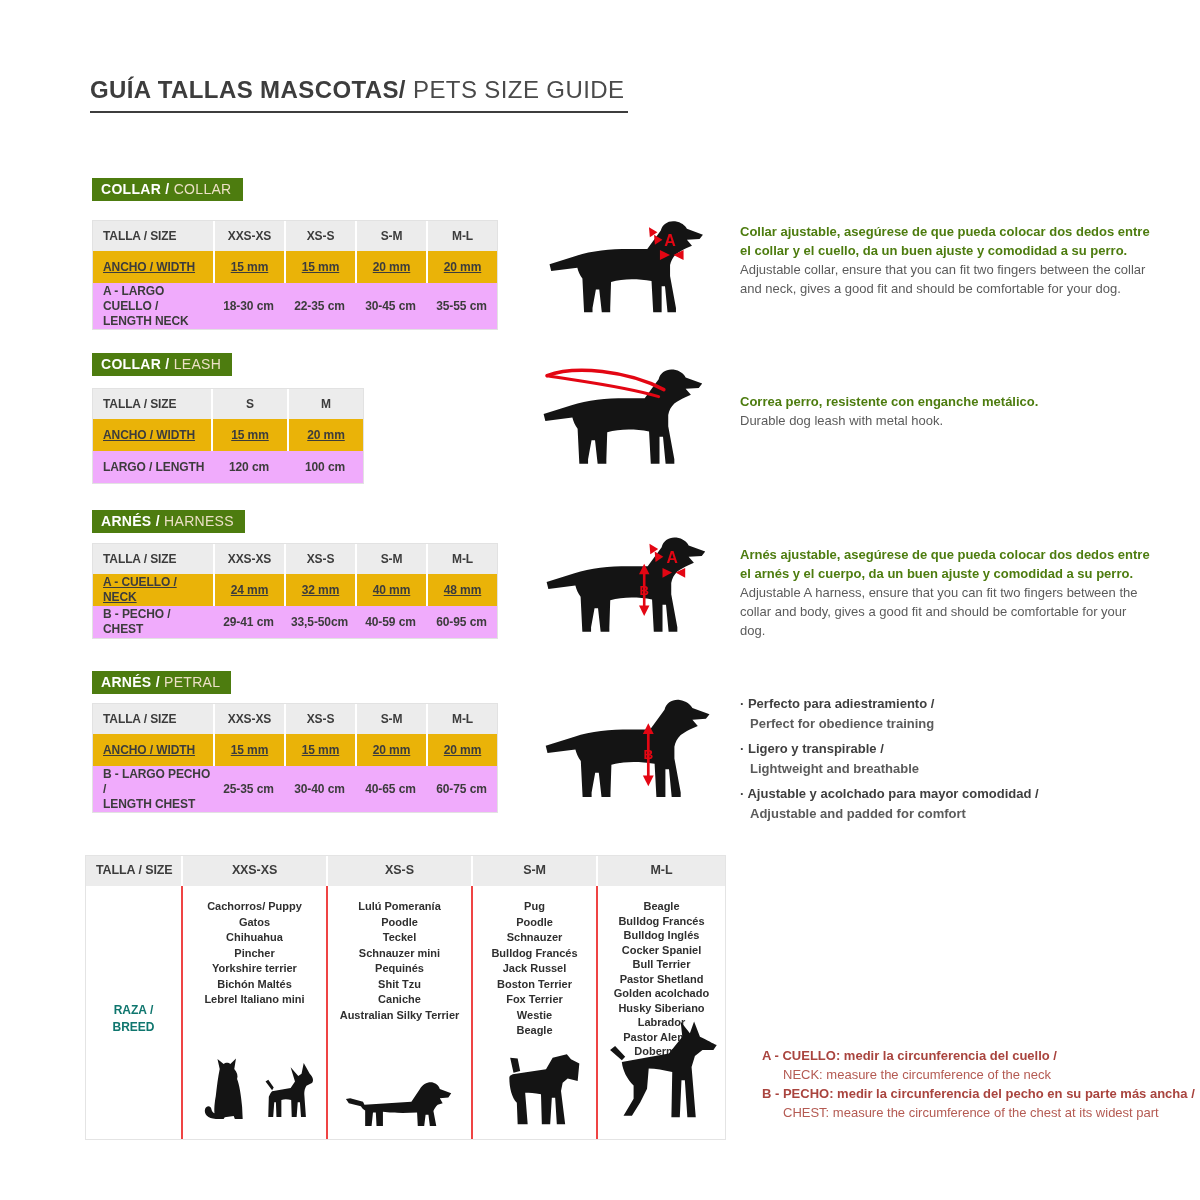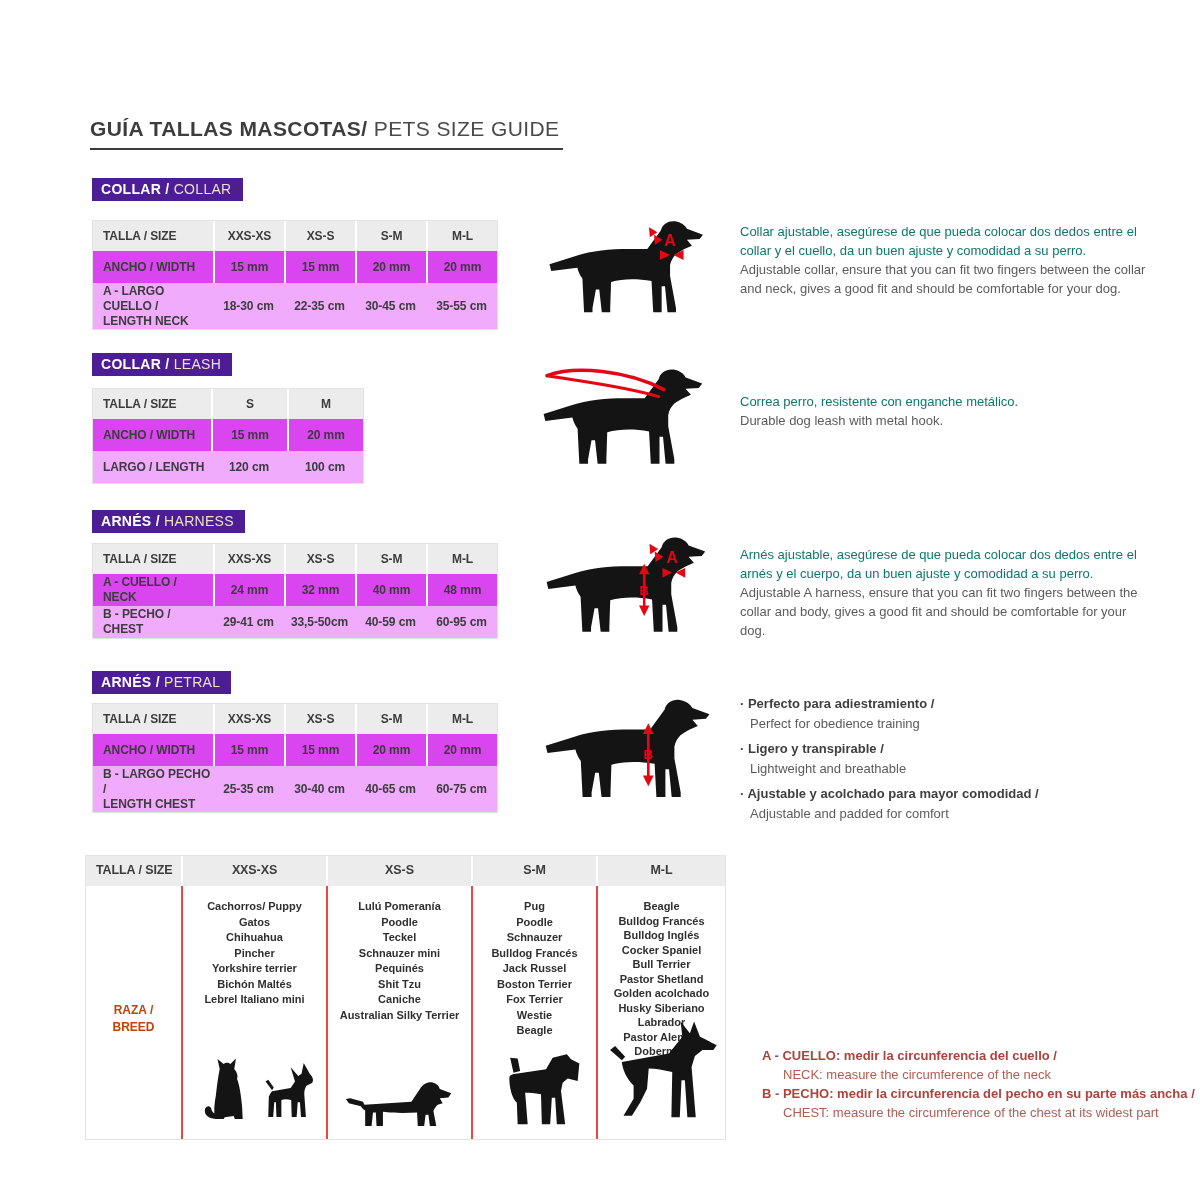--- a/index.html
+++ b/index.html
@@ -1,74 +1,74 @@
 <!DOCTYPE html>
 <html><head>
 <meta charset="utf-8">
 <style>
   * { margin:0; padding:0; box-sizing:border-box; }
   body { background:#fff; font-family:"Liberation Sans", sans-serif; }
   .page { position:relative; width:1200px; height:1200px; background:#ffffff; overflow:hidden; }
 
   
-  .title { position:absolute; left:90px; top:76px; font-size:21px; letter-spacing:.4px;
-           color:#3d3d3d; border-bottom:2px solid #3d3d3d; padding-bottom:7px; padding-right:4px;margin-top:41px; }
+  .title { position:absolute; left:90px; top:76px; font-size:24px; letter-spacing:.4px;
+           color:#3d3d3d; border-bottom:2px solid #3d3d3d; padding-bottom:7px; padding-right:4px; }
   .title .b { font-weight:700; }
   .title .l { font-weight:400; color:#4a4a4a; }
 
   .subtitle { position:absolute; left:92px; top:141px; font-size:15px; letter-spacing:.3px; }
   .subtitle .b { font-weight:700; color:#c2a164; }
   .subtitle .l { font-weight:400; color:#c9ad78; }
 
   
-  .badge { position:absolute; background:#4c1d95; padding:3px 11px 4px 9px; font-size:14px; letter-spacing:.3px; }
+  .badge { position:absolute; background:#4d7c0f; padding:3px 11px 4px 9px; font-size:14px; letter-spacing:.3px; }
   .badge .b { font-weight:700; color:#ffffff; }
   .badge .l { font-weight:400; color:#ece0c6; }
 
   
   .tbl { position:absolute; display:grid; border:1px solid #e2e2e2; background:#fff; }
   .cell { display:flex; align-items:center; justify-content:center; font-weight:700;
           font-size:12px; color:#3c3c3c; letter-spacing:-0.1px; text-align:center; line-height:1.25; }
   .cell.lbl { justify-content:flex-start; text-align:left; padding-left:10px; white-space:pre-line; }
   .r0 { background:#ececec; }
-  .r1 { background:#d946ef; }
+  .r1 { background:#eab308;text-decoration:underline; }
   .r2 { background:#f0abfc; }
   .vsep { border-left:2px solid #ffffff; }
 
   
   .desc { position:absolute; width:412px; font-size:13px; line-height:19px; }
-  .desc .es { font-weight:400; color:#0f766e; }
+  .desc .es { font-weight:700; color:#4d7c0f; }
   .desc .en { font-weight:400; color:#5b5b5b; }
 
   .bullets { position:absolute; width:412px; font-size:13px; line-height:20px; }
   .bullets .row { margin-bottom:5px; }
   .bullets .es { font-weight:700; color:#3f3f3f; }
   .bullets .es::before { content:"· "; }
-  .bullets .en { font-weight:400; color:#5b5b5b; padding-left:10px; }
+  .bullets .en { font-weight:700; color:#5b5b5b; padding-left:10px; }
 
   
   .notes { position:absolute; left:762px; top:1046px; width:440px; font-size:13px; line-height:19px; }
   .notes .es { font-weight:700; color:#a9443e; }
   .notes .en { font-weight:400; color:#b45a52; padding-left:21px; }
 
   
   .fig { position:absolute; }
   .fig svg { display:block; width:100%; height:100%; }
 
   
   .breeds { position:absolute; left:85px; top:855px; width:641px; height:285px; border:1px solid #e4e4e4; }
   .breeds .hdr { display:grid; grid-template-columns:95px 145px 145px 125px 129px; height:30px; background:#ececec; }
   .breeds .hdr .cell { font-size:12.5px; }
   .breeds .body { display:grid; grid-template-columns:95px 145px 145px 125px 129px; height:253px; }
   .bcol { position:relative; border-left:2px solid #ef4444; padding-top:13px; }
   .bcol:first-child { border-left:none; }
   .breed-line { font-size:11px; font-weight:700; color:#2f2f2f; text-align:center; line-height:15.5px; }
   .bcol.tight .breed-line { line-height:14.5px; }
   .rowlabel { display:flex; align-items:center; justify-content:center; height:100%; font-size:12px;
-              font-weight:700; color:#c2410c; text-align:center; white-space:pre-line; line-height:1.4; }
+              font-weight:700; color:#0f766e; text-align:center; white-space:pre-line; line-height:1.4; }
   .sil { position:absolute; bottom:3px; }
 </style>
 </head>
 <body>
 
 <div class="page">
 
   <svg width="0" height="0" style="position:absolute" aria-hidden="true">
     <defs>
       <g id="dogsil">

